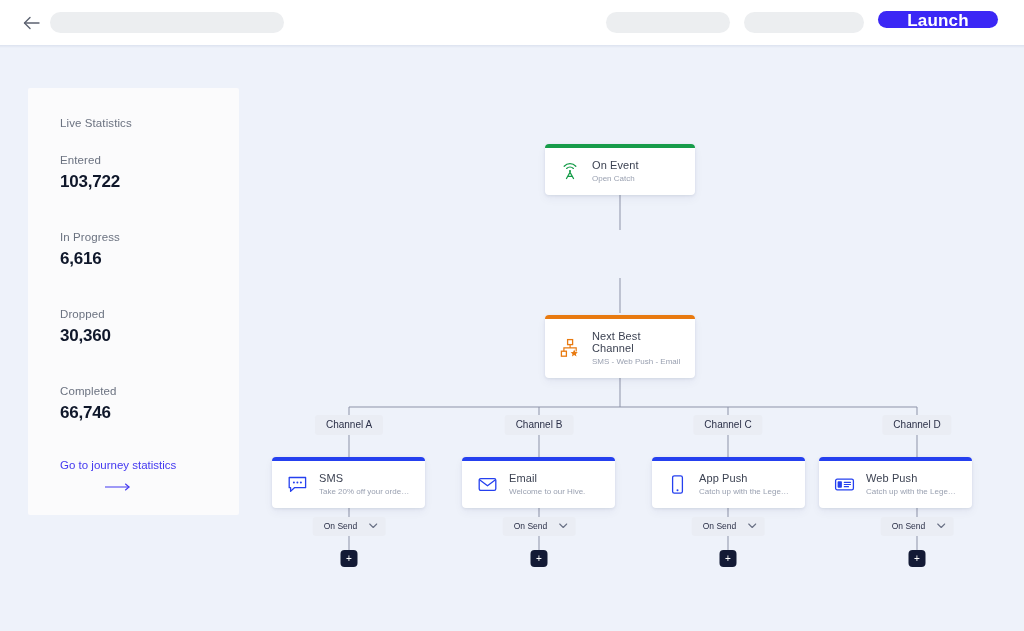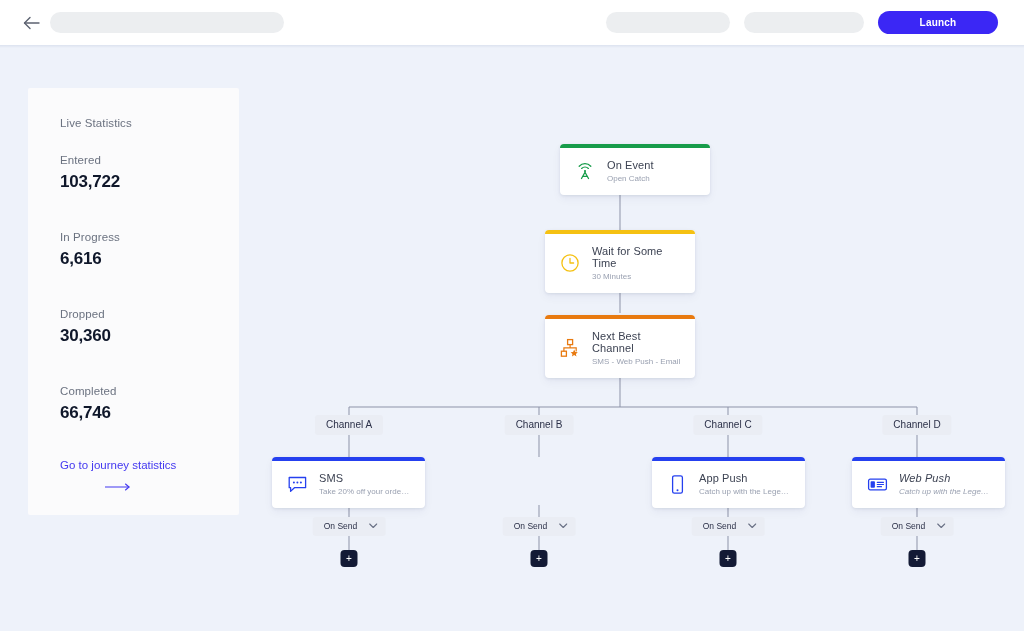--- a/index.html
+++ b/index.html
@@ -19,23 +19,23 @@
   }
   .back-btn {
     position: absolute; left: 22px; top: 13px; width: 20px; height: 20px;
     display: flex; align-items: center; justify-content: center; cursor: pointer;
   }
   .pill-ghost { position: absolute; background: #eceef0; border-radius: 20px; }
   #pill-title { left: 50px; top: 12px; width: 234px; height: 21px; }
   #pill-a { left: 606px; top: 12px; width: 124px; height: 21px; }
   #pill-b { left: 744px; top: 12px; width: 120px; height: 21px; }
   .launch-btn {
-    position: absolute; left: 878px; top: 11px; width: 120px; height: 23px;
+    position: absolute; left: 878px; top: 11px; width: 120px; height: 17px;
     background: #3b27f5; color: #ffffff; border: none; border-radius: 14px;
-    font-size: 10px; font-weight: bold; letter-spacing: .2px; cursor: pointer;
+    font-size: 17px; font-weight: bold; letter-spacing: .2px; cursor: pointer;
     font-family: "Liberation Sans", sans-serif;
   }
   .topbar-shadow {
     position: absolute; left: 0; top: 45px; width: 1024px; height: 3px;
     background: linear-gradient(to bottom, rgba(90,110,160,.12), rgba(90,110,160,0));
   }
 
   
   .stats-panel {
     position: absolute; left: 28px; top: 88px; width: 211px; height: 427px;
@@ -65,29 +65,29 @@
     box-shadow: 0 1px 3px rgba(30,45,90,.10), 0 4px 10px rgba(30,45,90,.05);
     overflow: hidden; cursor: pointer;
   }
   .node-bar { height: 4px; width: 100%; }
   .node-body { display: flex; align-items: center; gap: 11px; padding: 11px 14px 12px 14px; }
   .node-icon { flex: 0 0 auto; width: 22px; height: 22px; display: flex; align-items: center; justify-content: center; }
   .node-text { min-width: 0; }
   .node-title { font-size: 11px; color: #3c4252; margin-bottom: 3px; letter-spacing: .1px; }
   .node-sub { font-size: 8px; color: #9aa1b1; white-space: nowrap; overflow: hidden; text-overflow: ellipsis; }
 
-  #node-event  { left: 545px; top: 144px; width: 150px; margin-left: 15px; }
+  #node-event  { left: 545px; top: 144px; width: 150px; }
   #node-wait   { left: 545px; top: 230px; width: 150px; }
   #node-nbc    { left: 545px; top: 315px; width: 150px; }
 
   .channel-node { width: 153px; top: 457px; }
   #node-ch-a { left: 272px; }
   #node-ch-b { left: 462px; }
   #node-ch-c { left: 652px; }
-  #node-ch-d { left: 852px; font-style: italic; }
+  #node-ch-d { left: 819px; }
 
   
   .branch-label {
     position: absolute; top: 415px; transform: translateX(-50%);
     background: #eaedf4; color: #2b3048; font-size: 10px;
     padding: 4px 11px 5px 11px; border-radius: 3px; white-space: nowrap; cursor: pointer;
   }
   #branch-a { left: 349px; }
   #branch-b { left: 539px; }
   #branch-c { left: 728px; }
@@ -208,35 +208,20 @@
           <path d="M10 11.2L6.5 17.5M10 11.2l3.5 6.3M7.6 15.3h4.8" stroke="#179c4a" stroke-width="1.3" stroke-linecap="round"></path>
         </svg>
       </div>
       <div class="node-text">
         <div class="node-title">On Event</div>
         <div class="node-sub">Open Catch</div>
       </div>
     </div>
   </div>
 
-  <div class="node" id="node-wait">
-    <div class="node-bar" style="background:#f5c112"></div>
-    <div class="node-body">
-      <div class="node-icon">
-        <svg width="20" height="20" viewBox="0 0 20 20" fill="none">
-          <circle cx="10" cy="10" r="8.1" stroke="#f5c112" stroke-width="1.3"></circle>
-          <path d="M10 5.4V10h3.6" stroke="#f5c112" stroke-width="1.3" stroke-linecap="round" stroke-linejoin="round"></path>
-        </svg>
-      </div>
-      <div class="node-text">
-        <div class="node-title">Wait for Some Time</div>
-        <div class="node-sub">30 Minutes</div>
-      </div>
-    </div>
-  </div>
 
   <div class="node" id="node-nbc">
     <div class="node-bar" style="background:#e87a10"></div>
     <div class="node-body">
       <div class="node-icon">
         <svg width="20" height="20" viewBox="0 0 20 20" fill="none">
           <rect x="7.6" y="1.6" width="5" height="5" stroke="#e87a10" stroke-width="1.3"></rect>
           <rect x="1.4" y="13.2" width="5" height="5" stroke="#e87a10" stroke-width="1.3"></rect>
           <path d="M10.1 6.8v3.1M3.9 13v-3.1h12.3V13" stroke="#e87a10" stroke-width="1.2" stroke-linecap="round"></path>
           <path d="M14.2 11.6l1.1 2.3 2.5.3-1.9 1.7.55 2.5-2.25-1.3-2.25 1.3.55-2.5-1.9-1.7 2.5-.3z" fill="#e87a10"></path>
@@ -265,20 +250,35 @@
           <circle cx="13.9" cy="8.6" r="1" fill="#2540ef"></circle>
         </svg>
       </div>
       <div class="node-text">
         <div class="node-title">SMS</div>
         <div class="node-sub">Take 20% off your order with code ...</div>
       </div>
     </div>
   </div>
 
+  <div class="node channel-node" id="node-ch-b">
+    <div class="node-bar" style="background:#2540ef"></div>
+    <div class="node-body">
+      <div class="node-icon">
+        <svg width="21" height="21" viewBox="0 0 21 21" fill="none">
+          <rect x="2.2" y="4.6" width="16.6" height="11.8" rx="1.6" stroke="#2540ef" stroke-width="1.3"></rect>
+          <path d="M3.2 6.2l7.3 5.6 7.3-5.6" stroke="#2540ef" stroke-width="1.3" stroke-linecap="round" stroke-linejoin="round"></path>
+        </svg>
+      </div>
+      <div class="node-text">
+        <div class="node-title">Email</div>
+        <div class="node-sub">Welcome to our Hive.</div>
+      </div>
+    </div>
+  </div>
 
   <div class="node channel-node" id="node-ch-c">
     <div class="node-bar" style="background:#2540ef"></div>
     <div class="node-body">
       <div class="node-icon">
         <svg width="21" height="21" viewBox="0 0 21 21" fill="none">
           <rect x="5.6" y="1.8" width="9.8" height="17.4" rx="1.8" stroke="#2540ef" stroke-width="1.3"></rect>
           <circle cx="10.5" cy="16.3" r="1" fill="#2540ef"></circle>
         </svg>
       </div>

